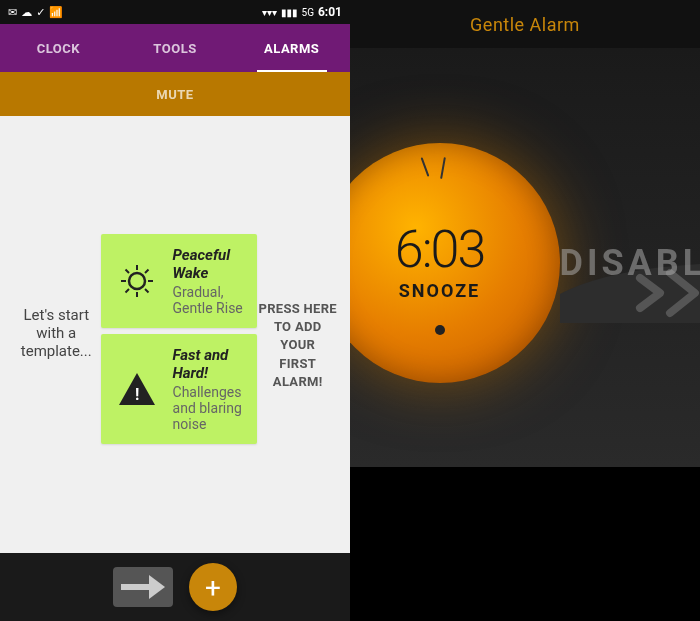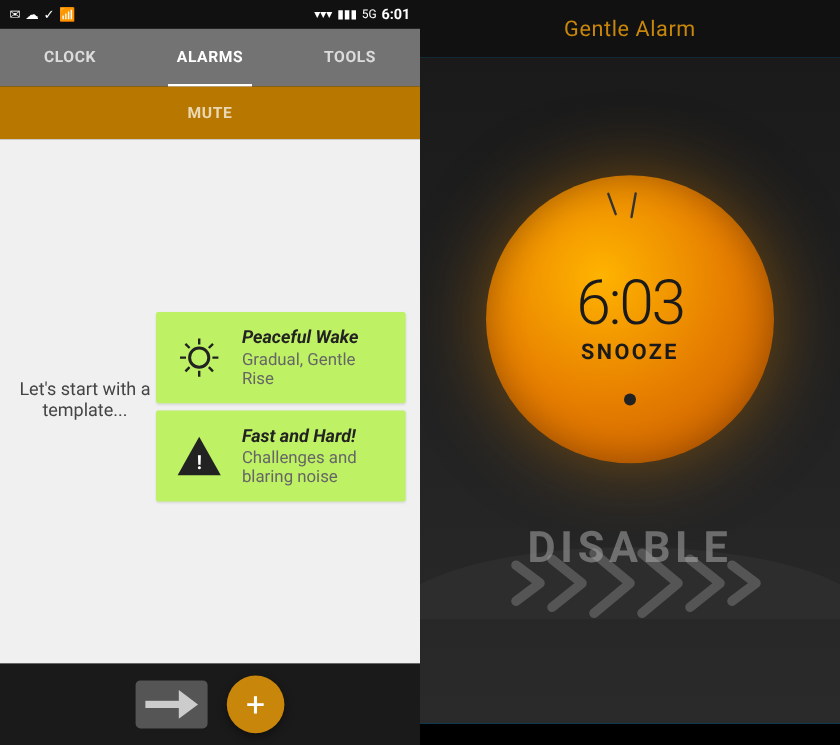--- a/index.html
+++ b/index.html
@@ -35,21 +35,21 @@
       display: flex;
       gap: 4px;
       align-items: center;
     }
     .status-time {
       font-weight: bold;
       font-size: 12px;
     }
 
     .tab-bar {
-      background: #737373;
+      background: #701a75;
       display: flex;
       align-items: stretch;
       height: 48px;
     }
     .tab-item {
       flex: 1;
       display: flex;
       align-items: center;
       justify-content: center;
       color: rgba(255,255,255,0.75);
@@ -181,22 +181,22 @@
       justify-content: center;
       color: #fff;
       font-size: 28px;
       cursor: pointer;
       box-shadow: 0 3px 8px rgba(0,0,0,0.4);
     }
 
     
     .right-panel {
       width: 350px;
-      height: 603px;
-      background: #0369a1;
+      height: 467px;
+      background: #c4b5fd;
       display: flex;
       flex-direction: column;
       align-items: center;
       position: relative;
       overflow: hidden;
     }
     .right-title-bar {
       background: #111;
       width: 100%;
       height: 48px;
@@ -208,21 +208,21 @@
       color: #c8860a;
       font-size: 18px;
       font-weight: normal;
       letter-spacing: 0.5px;
     }
 
     .alarm-display {
       flex: 1;
       width: 100%;
       display: flex;
-      flex-direction: column;
+      flex-direction: row;
       align-items: center;
       justify-content: center;
       position: relative;
       background: linear-gradient(180deg, #1a1a1a 0%, #2a2a2a 100%);
     }
 
     .clock-face-container {
       position: relative;
       width: 240px;
       height: 240px;
@@ -299,25 +299,25 @@
       <span style="font-size:10px;">▮▮▮</span>
       <span style="font-size:10px;">5G</span>
       <span class="status-time">6:01</span>
     </div>
   </div>
 
   <div class="tab-bar">
     <div class="tab-item">
       <span>CLOCK</span>
     </div>
+    <div class="tab-item">
+      <span>TOOLS</span>
+    </div>
     <div class="tab-item active">
       <span>ALARMS</span>
-    </div>
-    <div class="tab-item">
-      <span>TOOLS</span>
     </div>
   </div>
 
   <div class="action-bar">
     <div class="action-btn">
       <span>MUTE</span>
     </div>
   </div>
 
   <div class="template-section">
@@ -353,20 +353,22 @@
             <text x="18" y="29" fill="#fff" font-size="16" font-weight="bold">!</text>
           </svg>
         </div>
         <div class="template-text">
           <div class="template-name">Fast and Hard!</div>
           <div class="template-desc">Challenges and blaring noise</div>
         </div>
       </div>
     </div>
 
+    <div class="add-prompt" style="white-space:pre-line;">PRESS HERE TO ADD YOUR
+FIRST ALARM!</div>
   </div>
 
   <div class="bottom-bar">
     <div class="arrow-icon">
       <svg width="44" height="24" viewBox="0 0 44 24">
         <rect x="0" y="9" width="30" height="6" fill="#ccc"></rect>
         <polygon points="28,0 44,12 28,24" fill="#ccc"></polygon>
       </svg>
     </div>
     <div class="fab">

